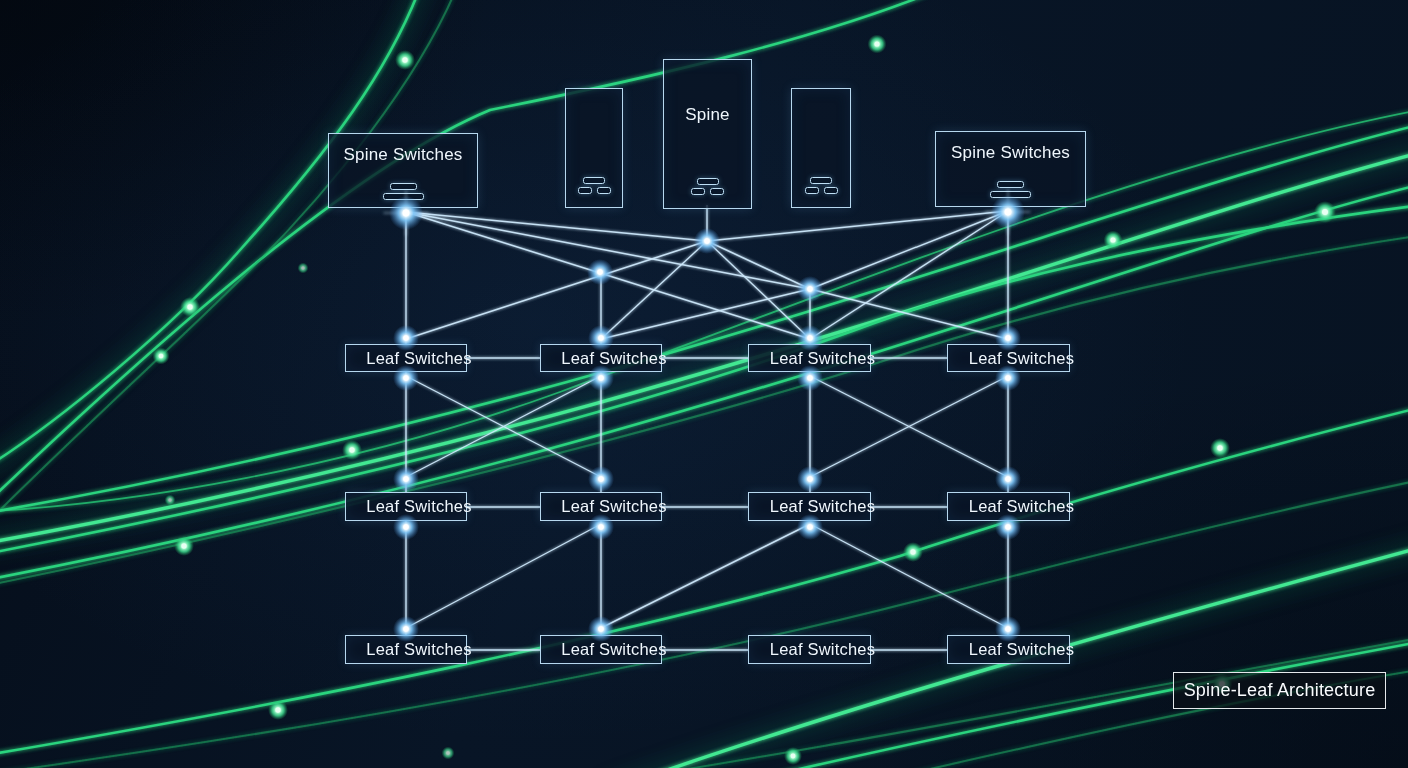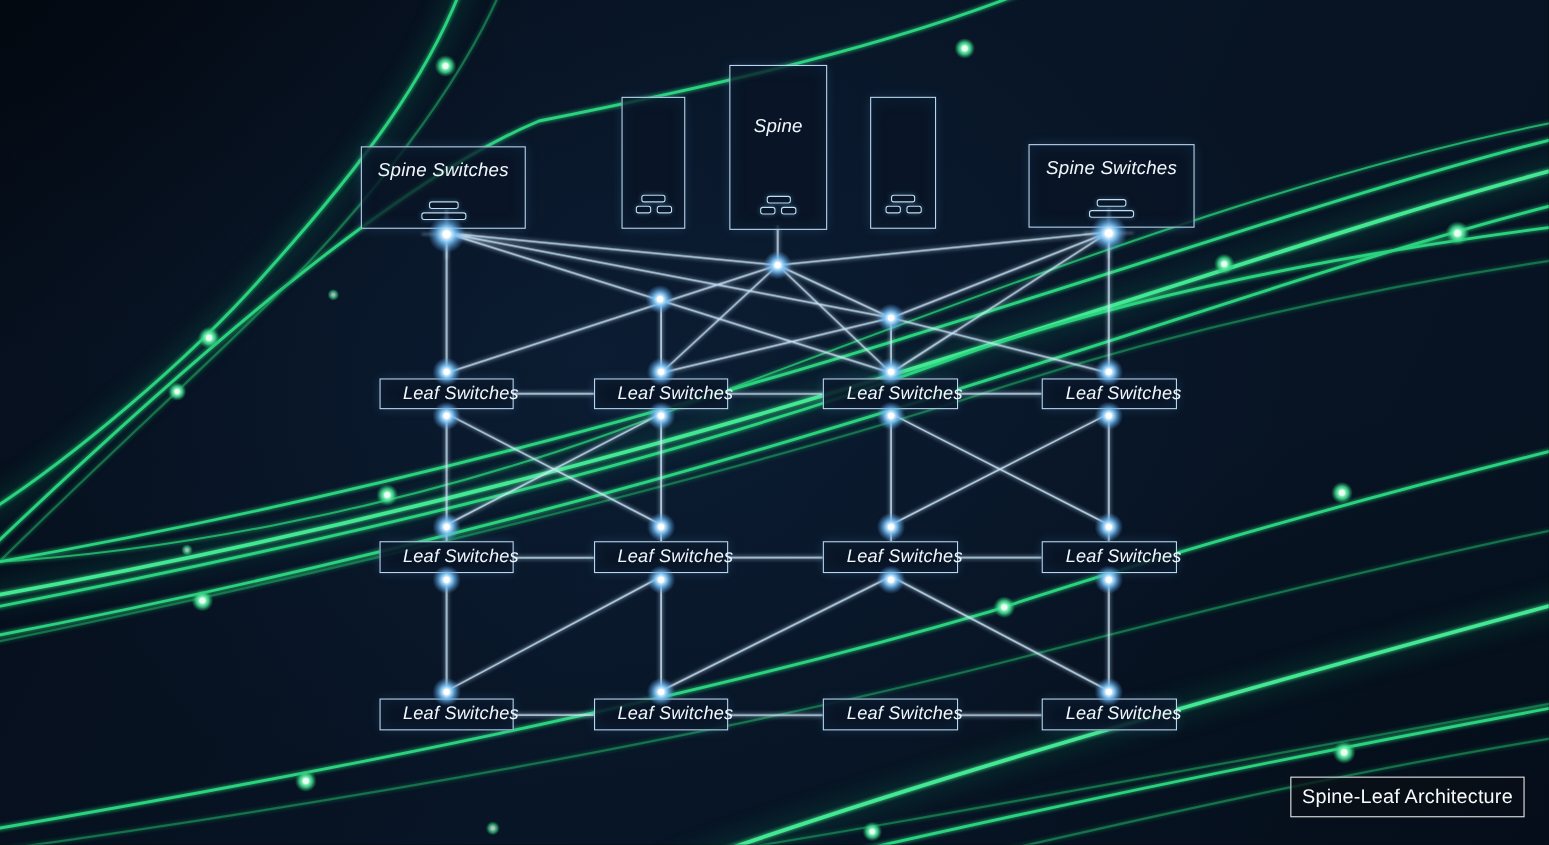--- a/index.html
+++ b/index.html
@@ -6,37 +6,37 @@
   .stage{position:relative;width:1408px;height:768px;overflow:hidden;
          background:#071423;font-family:"Liberation Sans",sans-serif;}
   .bg{position:absolute;inset:0;background:
       radial-gradient(1100px 700px at 38% 42%, rgba(30,70,120,.16), transparent 60%),
       radial-gradient(900px 600px at 0% 0%, rgba(2,6,12,.65), transparent 55%),
       radial-gradient(1000px 700px at 100% 100%, rgba(2,8,16,.5), transparent 60%),
       linear-gradient(115deg,#050d19 0%,#081526 45%,#071322 100%);}
   .layer{position:absolute;left:0;top:0;width:1408px;height:768px;}
   .box{position:absolute;border:1.5px solid #b7d8ef;background:rgba(9,20,37,.78);
        box-shadow:0 0 10px rgba(110,180,235,.18), inset 0 0 14px rgba(30,70,110,.25);
-       display:flex;flex-direction:column;align-items:center;color:#f0f7fd;box-sizing:border-box;font-style:italic;}
+       display:flex;flex-direction:column;align-items:center;color:#f0f7fd;box-sizing:border-box;}
   .leaf{justify-content:center;font-size:16.5px;border-width:1.4px;background:rgba(9,20,37,.88);padding-left:26px;}
   .box-label{line-height:1;letter-spacing:.2px;white-space:nowrap;}
   .spine-wide{justify-content:flex-start;padding-top:12px;gap:20px;font-size:17px;}
   .spine-tall{justify-content:flex-start;padding-top:46px;font-size:17px;}
   .spine-tall .icon-hub{margin-top:auto;margin-bottom:13px;}
   .aux{justify-content:flex-end;padding-bottom:13px;}
   .bar{display:block;border:1.5px solid #bfe0f5;border-radius:2.5px;background:rgba(10,25,45,.5);
        box-shadow:0 0 5px rgba(130,200,250,.35);box-sizing:border-box;}
   .icon-stack{display:flex;flex-direction:column;align-items:center;gap:3px;}
   .b-top{width:27px;height:7px;}
   .b-bot{width:41px;height:7px;}
   .icon-hub{display:flex;flex-direction:column;align-items:center;gap:3px;}
   .h-top{width:22px;height:7px;}
   .hub-row{display:flex;gap:5px;}
   .h-s{width:14px;height:7px;}
-  .caption{position:absolute;left:1173px;top:706px;width:213px;height:37px;
+  .caption{position:absolute;left:1173px;top:672px;width:213px;height:37px;
            border:1.5px solid #e5e8eb;background:rgba(10,15,22,.72);
            display:flex;align-items:center;justify-content:center;color:#fafcfe;
            font-size:18px;box-sizing:border-box;letter-spacing:.2px;}
   .mesh line{stroke:#cde8fb;stroke-width:1.4;opacity:.95;}
   .gcore{fill:none;stroke:#2ad47e;stroke-width:2.6;stroke-linecap:round;}
   .gbright{fill:none;stroke:#43e892;stroke-width:3.4;stroke-linecap:round;}
   .gfaint{fill:none;stroke:#1da863;stroke-width:2;opacity:.55;stroke-linecap:round;}
   .gthin{fill:none;stroke:#27c876;stroke-width:1.8;opacity:.8;stroke-linecap:round;}
   .gwide{fill:none;stroke:#12985a;stroke-width:22;opacity:.15;stroke-linecap:round;}
 </style>

